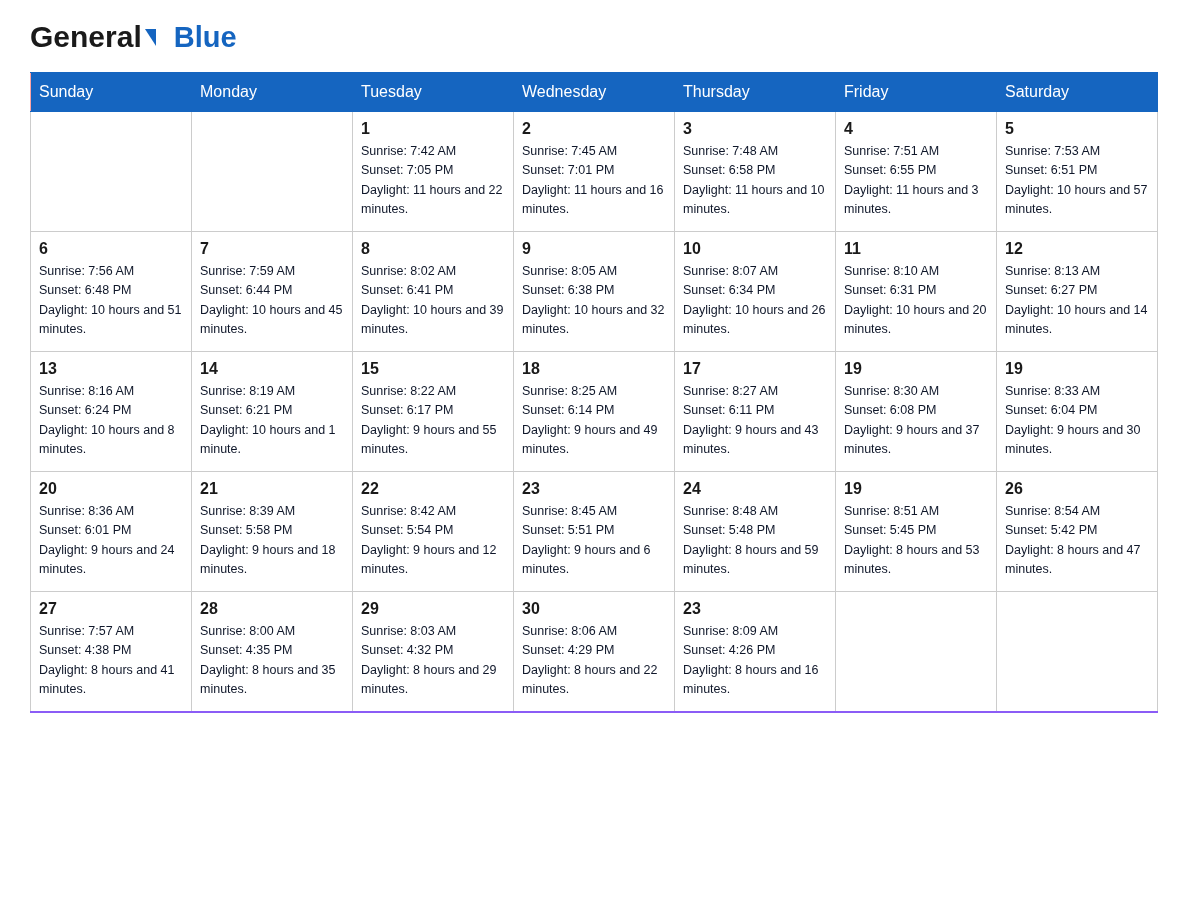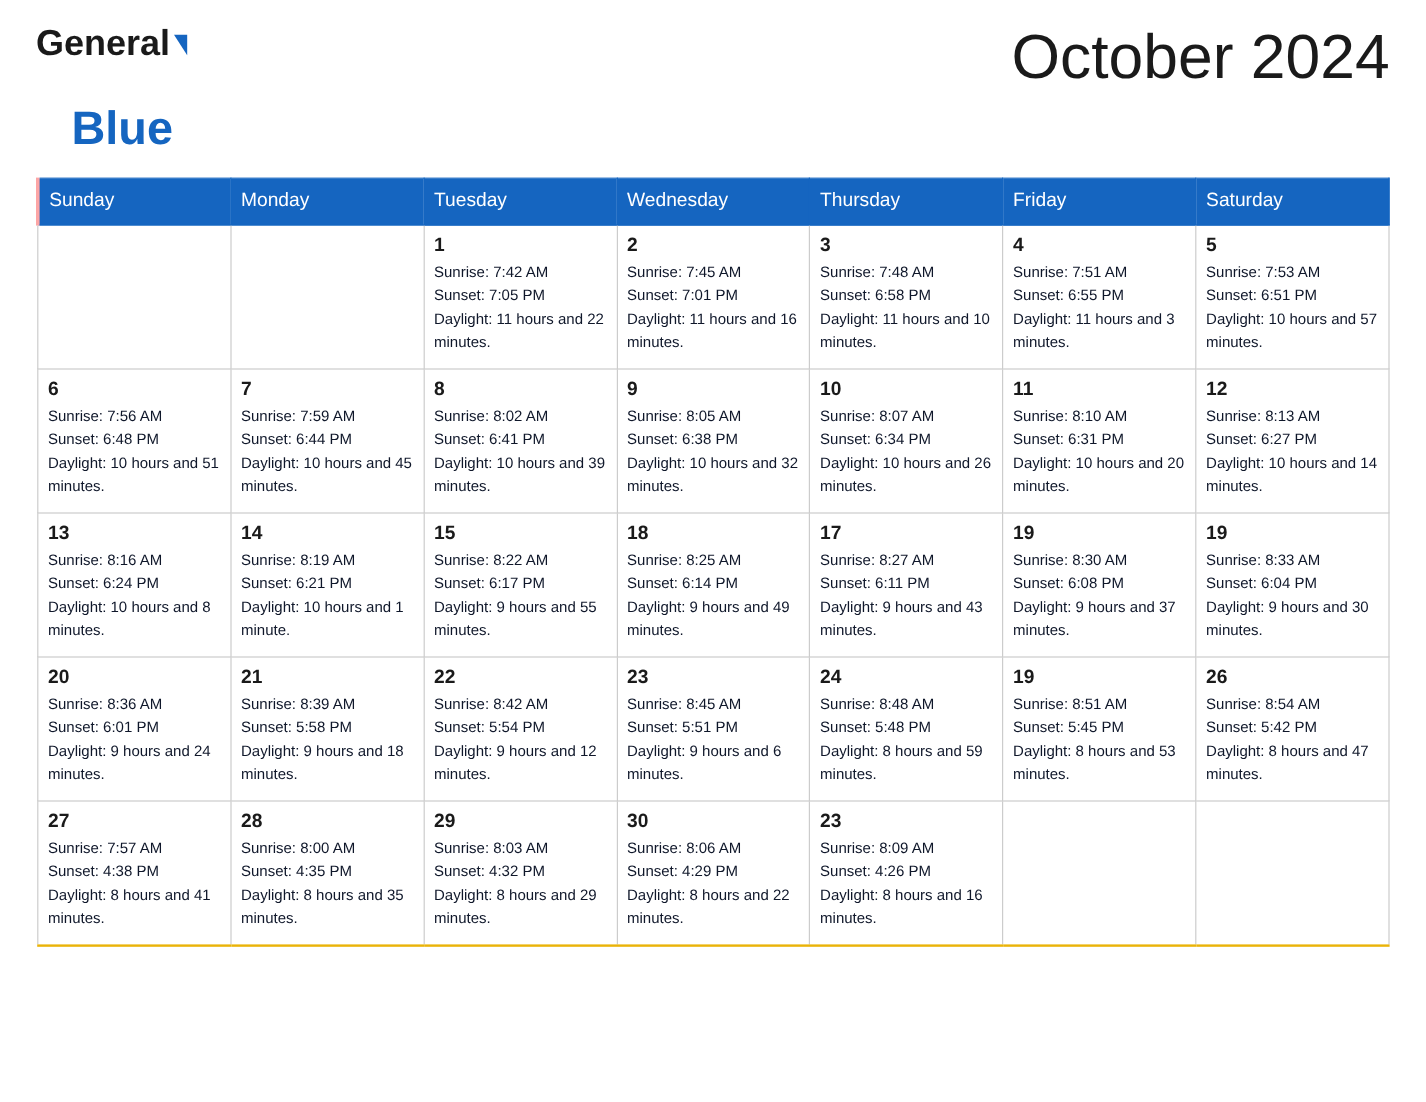--- a/index.html
+++ b/index.html
@@ -11,23 +11,22 @@
       padding: 20px 30px;
     }
     .header {
       display: flex;
       justify-content: space-between;
       align-items: flex-start;
       margin-bottom: 18px;
     }
     .logo {
       display: flex;
-      flex-direction: column;
-      align-items: center;
-      gap: 32px;
+      flex-direction: row;
+      align-items: flex-end;
     }
     .title-block {
       text-align: right;
     }
     .month-title {
       font-size: 52px;
       font-weight: 300;
       color: #1a1a1a;
       line-height: 1.1;
     }
@@ -67,27 +66,27 @@
     }
     .day-info {
       font-size: 12.5px;
       line-height: 1.55;
       color: #0f172a;
     }
     tbody tr td.empty {
       background: #fff;
     }
     tbody tr:last-child td {
-      border-bottom: 2px solid #eab308;
+      border-bottom: 2px solid #8b5cf6;
     }
     tbody tr td:first-child {
       border-left: 1px solid #ccc;
     }
     thead tr th:first-child {
-      border-left: 3px solid #fca5a5;
+      border-left: 1px solid #fca5a5;
     }
     .logo-row {
       display: flex;
       align-items: center;
     }
     .logo-text-general {
       font-size: 30px;
       font-weight: bold;
       color: #1a1a1a;
     }
@@ -101,40 +100,39 @@
       margin-left: 3px;
       position: relative;
       top: 0px;
     }
     .logo-line2 {
       display: flex;
       align-items: center;
       margin-left: 18px;
     }
     .logo-text-blue {
-      font-size: 39px;
+      font-size: 29px;
       font-weight: bold;
       color: #1565c0;
     }
   </style>
 </head>
 <body>
 
 <div class="header">
   <div class="logo">
     <div class="logo-row">
       <span class="logo-text-general">General</span>
       <span class="logo-text-triangle"></span>
     </div>
     <div class="logo-line2">
       <span class="logo-text-blue">Blue</span>
     </div>
   </div>
   <div class="title-block">
-    <div class="month-title">October 2024</div>
   </div>
 </div>
 
 <table>
   <thead>
     <tr>
     <th>Sunday</th>
         <th>Monday</th>
         <th>Tuesday</th>
         <th>Wednesday</th>

